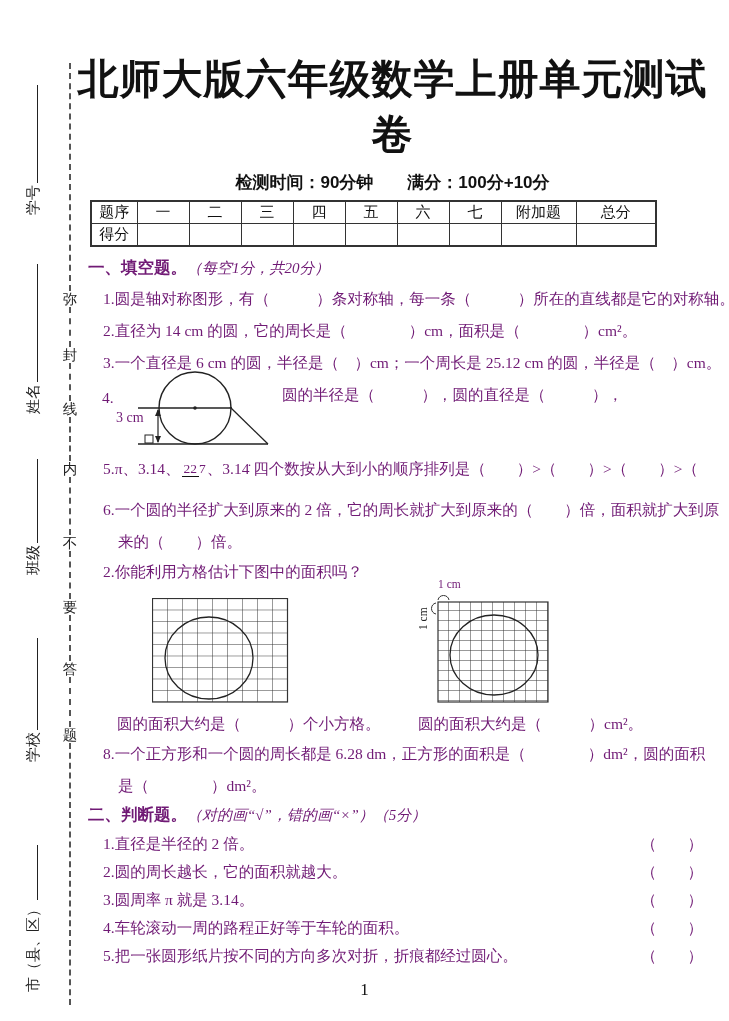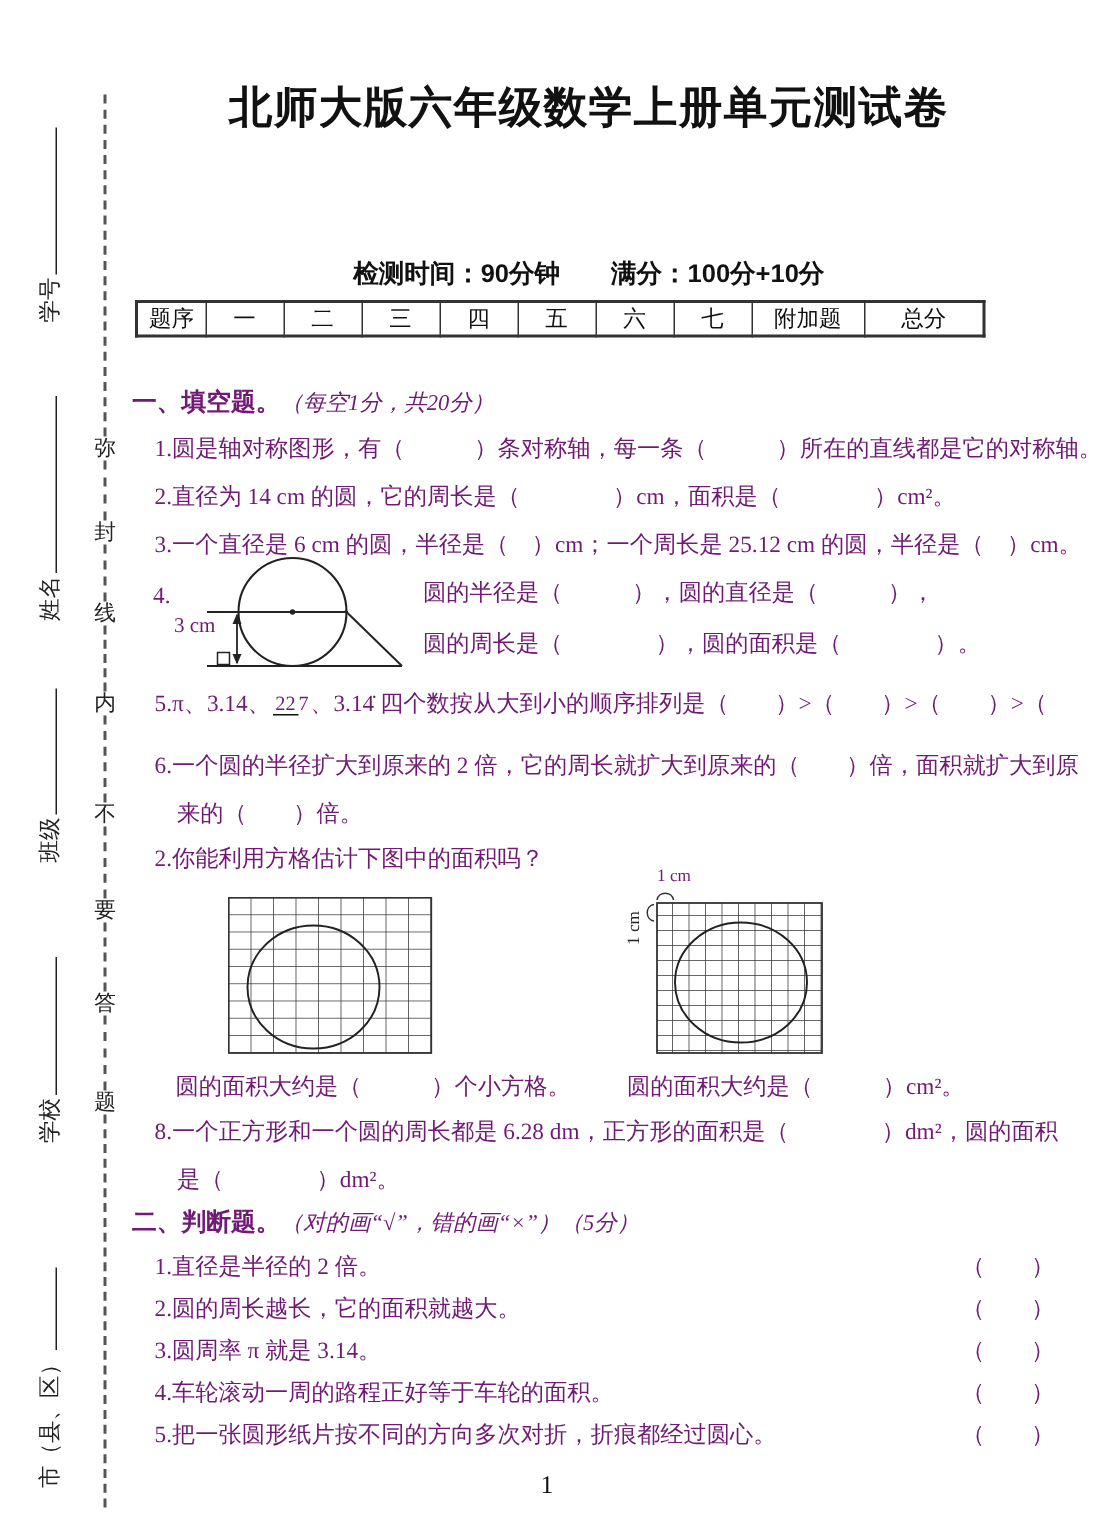--- a/index.html
+++ b/index.html
@@ -3,21 +3,21 @@
 <meta charset="utf-8">
 <style>
   html,body{margin:0;padding:0;background:#fff;}
   .page{position:relative;width:729px;height:1021px;background:#fff;overflow:hidden;
         font-family:"Liberation Serif","DejaVu Serif",serif;color:#111;}
   .abs{position:absolute;}
   .t{font-size:15.5px;white-space:nowrap;color:#701a75;}
   .ctr{text-align:center;}
   
   .title{left:70px;top:52px;width:645px;font-family:Liberation Sans, sans-serif;
-         font-weight:bold;font-size:29px;letter-spacing:1px;}
+         font-weight:bold;font-size:41px;letter-spacing:1px;}
   .subtitle{left:70px;top:114px;width:645px;font-family:"Liberation Sans","DejaVu Sans",sans-serif;
             font-weight:bold;font-size:23px;}
   .info{left:70px;top:171px;width:645px;font-family:"Liberation Sans","DejaVu Sans",sans-serif;
         font-weight:bold;font-size:17px;}
   
   table.score{position:absolute;left:90px;top:200px;width:565px;border-collapse:collapse;
               border:2px solid #333;table-layout:fixed;font-size:15px;}
   table.score td{border:1px solid #333;height:21px;text-align:center;padding:0;}
   
   .mfield{font-size:15px;white-space:nowrap;transform:rotate(-90deg);transform-origin:left top;color:#222;}
@@ -100,20 +100,32 @@
       <td>一</td>
       <td>二</td>
       <td>三</td>
       <td>四</td>
       <td>五</td>
       <td>六</td>
       <td>七</td>
       <td>附加题</td>
       <td>总分</td>
     </tr>
+    <tr>
+      <td>得分</td>
+      <td></td>
+          <td></td>
+      <td></td>
+          <td></td>
+      <td></td>
+          <td></td>
+      <td></td>
+          <td></td>
+      <td></td>
+    </tr>
   </tbody>
     </table>
 
   <div class="abs t shead" style="left:88px;top:257px">
     <span class="b">一、填空题。</span><span class="i">（每空1分，共20分）</span>
   </div>
 
   <div class="abs t" style="left:103px;top:289px">1.圆是轴对称图形，有（　　　）条对称轴，每一条（　　　）所在的直线都是它的对称轴。</div>
   <div class="abs t" style="left:103px;top:321px">2.直径为 14 cm 的圆，它的周长是（　　　　）cm，面积是（　　　　）cm²。</div>
   <div class="abs t" style="left:103px;top:353px">3.一个直径是 6 cm 的圆，半径是（　）cm；一个周长是 25.12 cm 的圆，半径是（　）cm。</div>
@@ -125,21 +137,20 @@
     <circle cx="97" cy="42" r="1.8" fill="#222"></circle>
     <line x1="40" y1="42" x2="134" y2="42" stroke="#222" stroke-width="1.3"></line>
     <line x1="132" y1="41" x2="170" y2="78" stroke="#222" stroke-width="1.3"></line>
     <rect x="47" y="69" width="8" height="8" fill="none" stroke="#222" stroke-width="1"></rect>
     <line x1="60" y1="44" x2="60" y2="76" stroke="#222" stroke-width="1.2"></line>
     <polygon points="57,50 60,43 63,50" fill="#222"></polygon>
     <polygon points="57,70 60,77 63,70" fill="#222"></polygon>
   </svg>
   <div class="abs t" style="left:116px;top:410px;font-size:14px">3 cm</div>
   <div class="abs t" style="left:282px;top:385px">圆的半径是（　　　），圆的直径是（　　　），</div>
-  <div class="abs t" style="left:282px;top:419px">圆的周长是（　　　　），圆的面积是（　　　　）。</div>
 
   <div class="abs t q5wrap" style="left:103px;top:448px;height:42px">
     <span>5.π、3.14、</span>
     <span class="frac">
       <span class="fn">22</span>
       <span>7</span>
     </span>
     <span>、3.14̇ 四个数按从大到小的顺序排列是（　　）&gt;（　　）&gt;（　　）&gt;（　　）。</span>
   </div>
 

